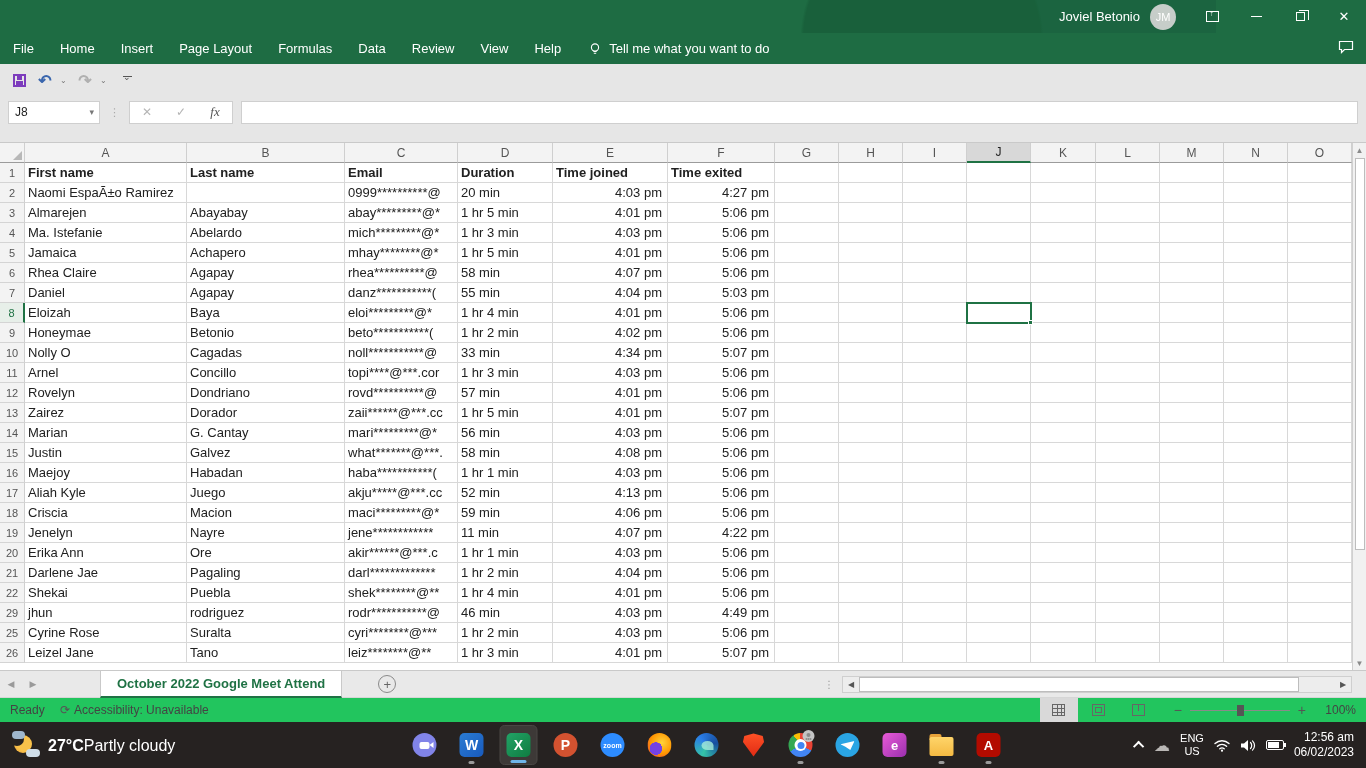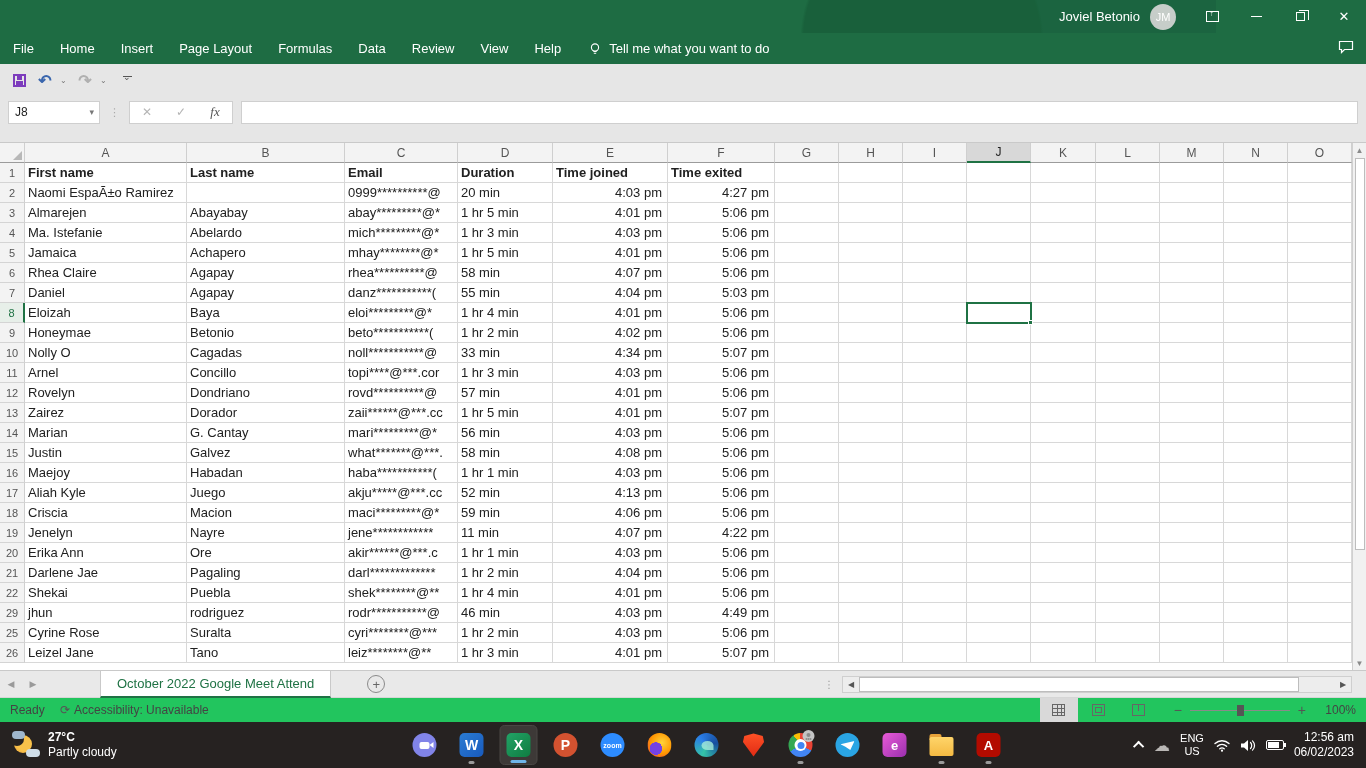--- a/index.html
+++ b/index.html
@@ -81,21 +81,21 @@
   
   .vscroll { width:14px; background:#f1f1f1; border-left:1px solid #d0d0d0; display:flex; flex-direction:column; align-items:center; }
   .vsa { height:14px; width:14px; color:#8a8a8a; font-size:8px; display:flex; align-items:center; justify-content:center; }
   .vthumb { width:10px; height:392px; background:#fff; border:1px solid #bdbdbd; margin:1px 0; }
 
   
   .tabstrip { height:27px; background:#e9e9e9; border-top:1px solid #c9c9c9; display:flex; align-items:center; position:relative; }
   .tnav { width:22px; text-align:center; color:#9a9a9a; font-size:9px; }
   .sheettab { height:27px; background:#fff; display:flex; align-items:center; padding:0 16px; margin-left:56px;
     border-right:1px solid #c9c9c9; border-left:1px solid #c9c9c9; border-bottom:2px solid #1f7244; }
-  .sheettab span { color:#1f7244; font-weight:normal; font-size:13px; white-space:nowrap; }
+  .sheettab span { color:#1f7244; font-weight:bold; font-size:13px; white-space:nowrap; }
   .addsheet { width:18px; height:18px; border:1px solid #8a8a8a; border-radius:50%; color:#666; font-size:13px;
     display:flex; align-items:center; justify-content:center; margin-left:36px; }
   .hs-dots { color:#9a9a9a; font-size:10px; margin-left:auto; margin-right:8px; }
   .hscroll { width:510px; height:17px; display:flex; align-items:center; margin-right:14px; background:#ededed; border:1px solid #cfcfcf; }
   .hsa { width:16px; text-align:center; color:#555; font-size:8px; }
   .hthumb { flex:0 0 440px; height:15px; background:#fff; border:1px solid #bdbdbd; }
 
   
   .statusbar { height:25px; background:#22c55e; border-top:1px solid #d6d6d6; display:flex; align-items:center; font-size:12px; color:#444; }
   .st-ready { padding-left:10px; width:60px; }
@@ -118,21 +118,21 @@
 
   
   .taskbar { height:46px; background:#262221; display:flex; align-items:center; color:#fff; position:relative; }
   .weather { display:flex; align-items:center; gap:8px; padding-left:12px; width:220px; }
   .wico { width:28px; height:28px; position:relative; }
   .moon { position:absolute; left:2px; top:4px; width:18px; height:18px; border-radius:50%;
     background:radial-gradient(circle at 70% 30%, #f9c24a 60%, #e8a23a); }
   .moon::before { content:""; position:absolute; left:-4px; top:-3px; width:14px; height:14px; border-radius:50%; background:#262221; }
   .cloud1 { position:absolute; left:0; top:0; width:13px; height:8px; background:#9fb7cc; border-radius:6px; }
   .cloud2 { position:absolute; right:0; bottom:2px; width:14px; height:8px; background:#cfdde8; border-radius:6px; }
-  .wtxt { display:flex; flex-direction:column; font-size:12px; line-height:15px; }
+  .wtxt { display:flex; flex-direction:row; font-size:16px; line-height:15px; }
   .wtemp { font-weight:bold; }
   .centericons { position:absolute; left:50%; transform:translateX(-50%); display:flex; align-items:center; gap:9px; height:100%; }
   .tb-ico { width:38px; height:40px; border-radius:5px; display:flex; flex-direction:column; align-items:center; justify-content:center; position:relative; }
   .tb-ico.active { background:#3d3937; border:1px solid #4a4644; }
   .dot { position:absolute; bottom:1px; left:50%; transform:translateX(-50%); width:6px; height:3px; border-radius:2px; background:#9a9a9a; }
   .dot.wide { width:16px; background:#6fb4e8; }
   .g24 { width:24px; height:24px; display:flex; align-items:center; justify-content:center; }
   .win11 { display:grid; grid-template-columns:10px 10px; grid-template-rows:10px 10px; gap:2px; }
   .win11 i { background:#3aa3f0; }
   .circ { border-radius:50%; color:#fff; font-weight:bold; display:flex; align-items:center; justify-content:center; }

